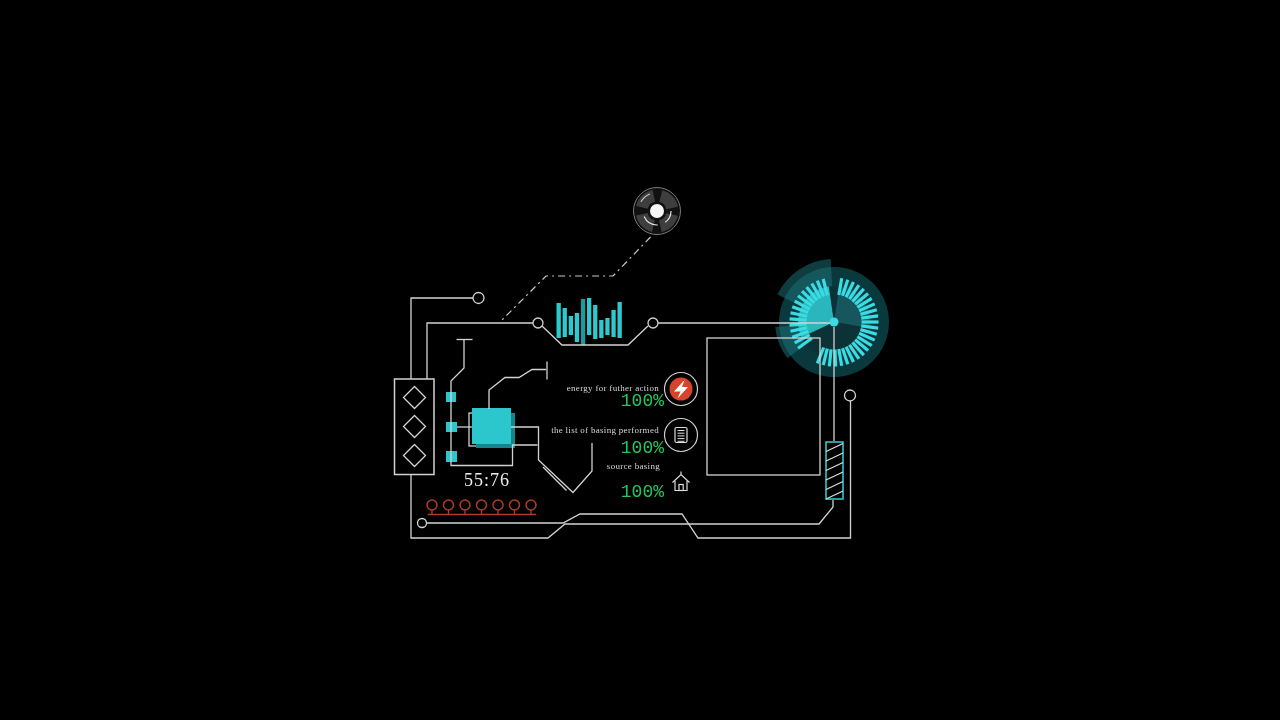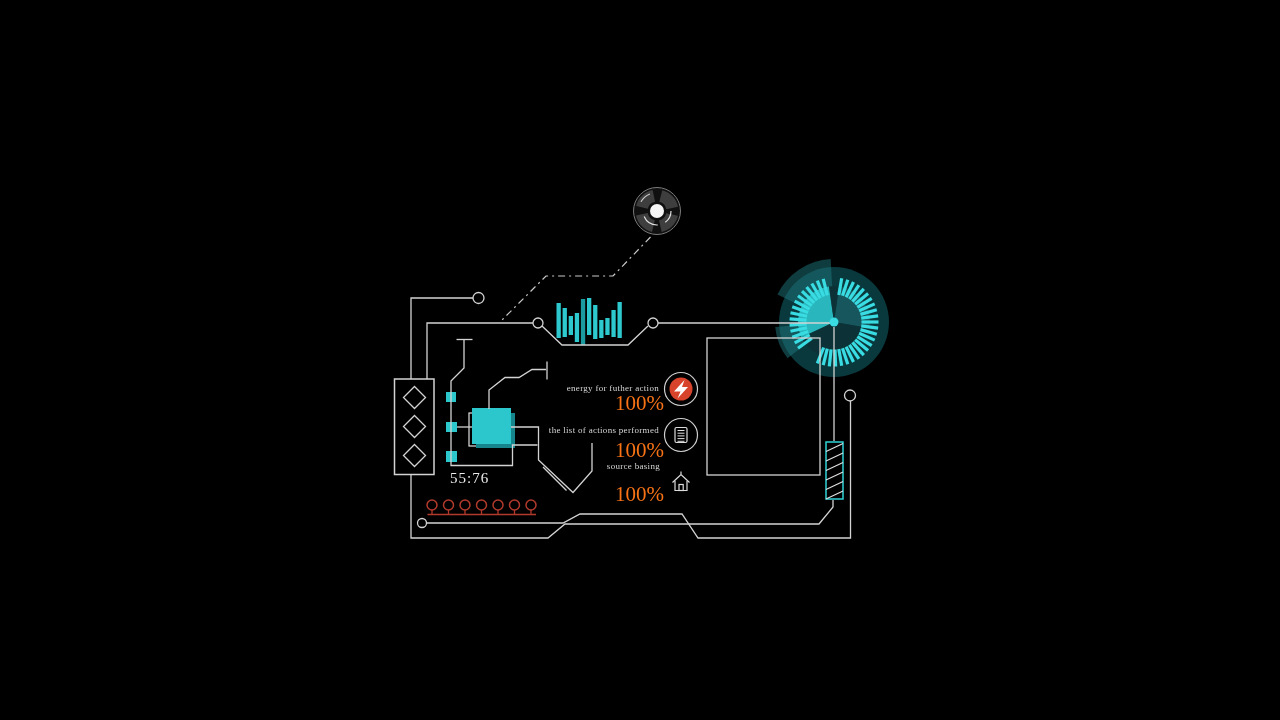--- a/index.html
+++ b/index.html
@@ -1,25 +1,25 @@
 <!DOCTYPE html>
 <html><head>
 <meta charset="utf-8">
 <style>
   html,body{margin:0;padding:0;background:#000;}
   #stage{position:relative;width:1128px;height:720px;background:#000;overflow:hidden;
          font-family:"Liberation Serif","DejaVu Serif",serif;}
   #hud-svg{position:absolute;left:0;top:0;}
   .txt{position:absolute;color:#e6e6e6;white-space:nowrap;}
   .stat-label{font-size:9px;color:#d6d6d6;text-align:right;width:200px;letter-spacing:.3px;}
-  .stat-value{font-size:21px;color:#f97316;text-align:right;width:200px;}
+  .stat-value{font-size:18px;color:#22c55e;text-align:right;width:200px;font-family:Liberation Mono, monospace;}
   .lbl1{left:459px;top:383px;} .val1{left:464px;top:391px;}
   .lbl2{left:459px;top:425px;} .val2{left:464px;top:438px;}
   .lbl3{left:460px;top:461px;} .val3{left:464px;top:482px;}
-  .time{left:450px;top:470px;width:60px;text-align:left;font-size:15px;
+  .time{left:450px;top:470px;width:60px;text-align:right;font-size:18px;
         color:#ececec;letter-spacing:1px;}
   .cl{stroke:#d3d3d3;stroke-width:1.3;fill:none;}
   .node{stroke:#d3d3d3;stroke-width:1.3;fill:#000;}
   .dash{stroke:#c9c9c9;stroke-width:1.2;fill:none;stroke-dasharray:7 4 2 4;}
   .wht{stroke:#e0e0e0;stroke-width:1.2;fill:none;}
 </style>
 </head>
 <body>
 
 <div id="stage">
@@ -193,18 +193,18 @@
       <path d="M672.5,482.5 L681,474.5 L689.5,482.5"></path>
       <path d="M681,474 V471.5"></path>
       <path d="M675,481 V490.5 H687 V481"></path>
       <rect x="679" y="484.5" width="4.2" height="6"></rect>
     </g>
   </g>
 </svg>
 
   <div class="txt stat-label lbl1">energy for futher action</div>
   <div class="txt stat-value val1">100%</div>
-  <div class="txt stat-label lbl2">the list of actions performed</div>
+  <div class="txt stat-label lbl2">the list of basing performed</div>
   <div class="txt stat-value val2">100%</div>
   <div class="txt stat-label lbl3">source basing</div>
   <div class="txt stat-value val3">100%</div>
   <div class="txt time">55:76</div>
 </div>
 
 </body></html>

